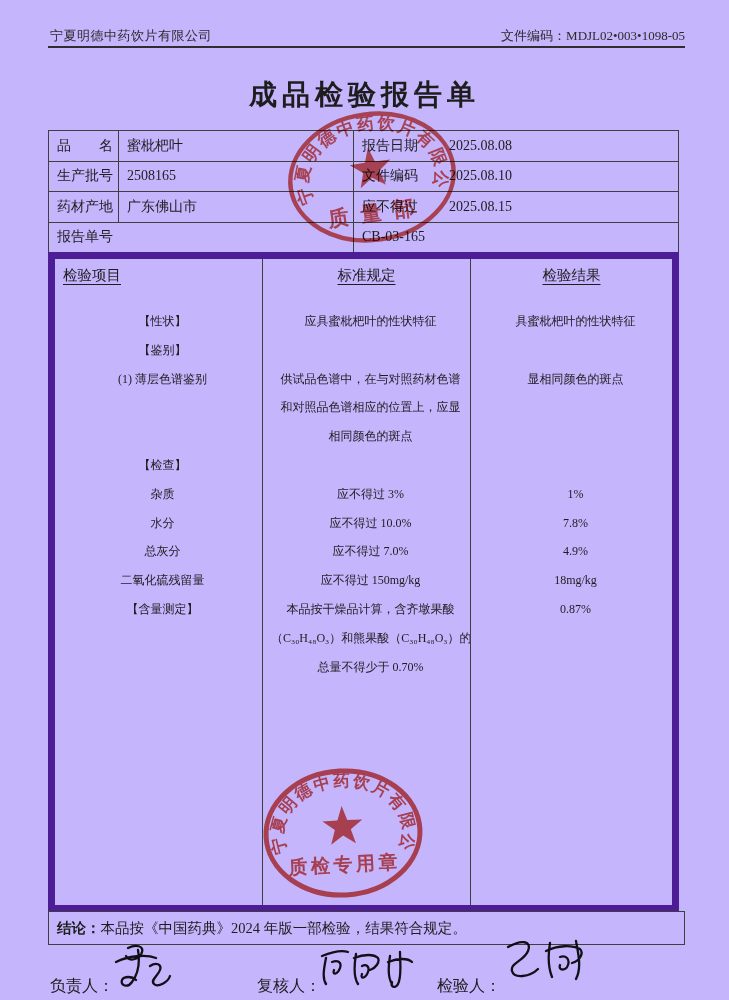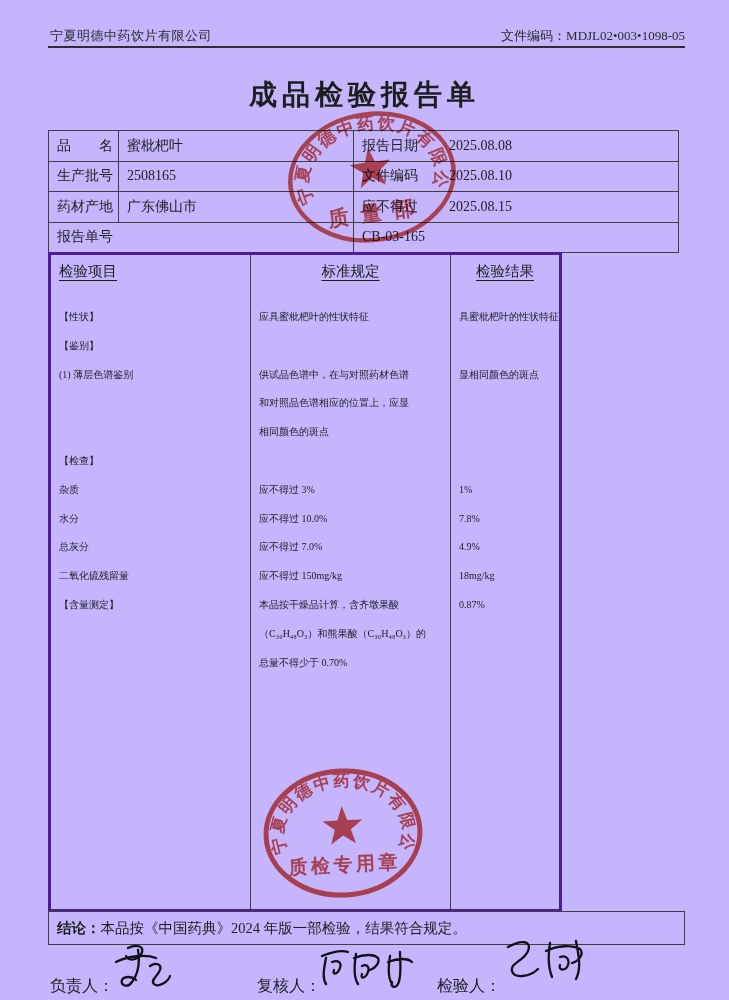--- a/index.html
+++ b/index.html
@@ -14,31 +14,31 @@
   
   .info{position:absolute;left:48px;top:130px;width:629px;border:1px solid #3f3f3f;}
   .irow{display:grid;height:29.5px;border-top:1px solid #3f3f3f;}
   .irow:first-child{border-top:none;}
   .irow.r3{grid-template-columns:69px 235px 1fr;}
   .irow.r4{grid-template-columns:304px 1fr;}
   .cell{display:flex;align-items:center;padding-left:8px;font-size:14px;white-space:pre;}
   .cell.bl{border-left:1px solid #3f3f3f;}
   .lab2{display:inline-block;width:87px;}
   
-  .test{position:absolute;left:48px;top:252px;width:514px;height:660px;box-sizing:border-box;
-        border:3px solid #4c1d95;display:flex;}
+  .test{position:absolute;left:48px;top:252px;width:631px;height:660px;box-sizing:border-box;
+        border:7px solid #4c1d95;display:flex;}
   .tcol{box-sizing:border-box;}
   .tcol.c1{width:207px;}
   .tcol.c2{width:208px;border-left:1px solid #3f3f3f;}
   .tcol.c3{flex:1;border-left:1px solid #3f3f3f;}
   .col-head{height:48px;box-sizing:border-box;padding-top:7px;font-size:14.5px;}
   .col-head.ctr{text-align:center;}
   .col-head.lft{padding-left:8px;}
   .col-head .hd{text-decoration:underline;text-underline-offset:4px;}
-  .tline{height:28.8px;line-height:28.8px;font-size:10px;padding:0 0 0 8px;white-space:nowrap;}
+  .tline{height:28.8px;line-height:28.8px;font-size:12px;padding:0 0 0 8px;white-space:nowrap;text-align:center;}
   
   .concl{position:absolute;left:48px;top:911px;width:637px;height:34px;box-sizing:border-box;
          border:1px solid #3f3f3f;display:flex;align-items:center;padding-left:8px;font-size:14.5px;white-space:pre;}
   .concl .bold{font-weight:bold;}
   
   .sig{position:absolute;top:976px;font-size:16px;}
   .sig.s1{left:50px;} .sig.s2{left:257px;} .sig.s3{left:437px;}
   .overlay{position:absolute;left:0;top:0;mix-blend-mode:multiply;pointer-events:none;}
   .stamp-text{font-family:"Liberation Serif","DejaVu Serif",serif;font-weight:bold;}
 </style>

